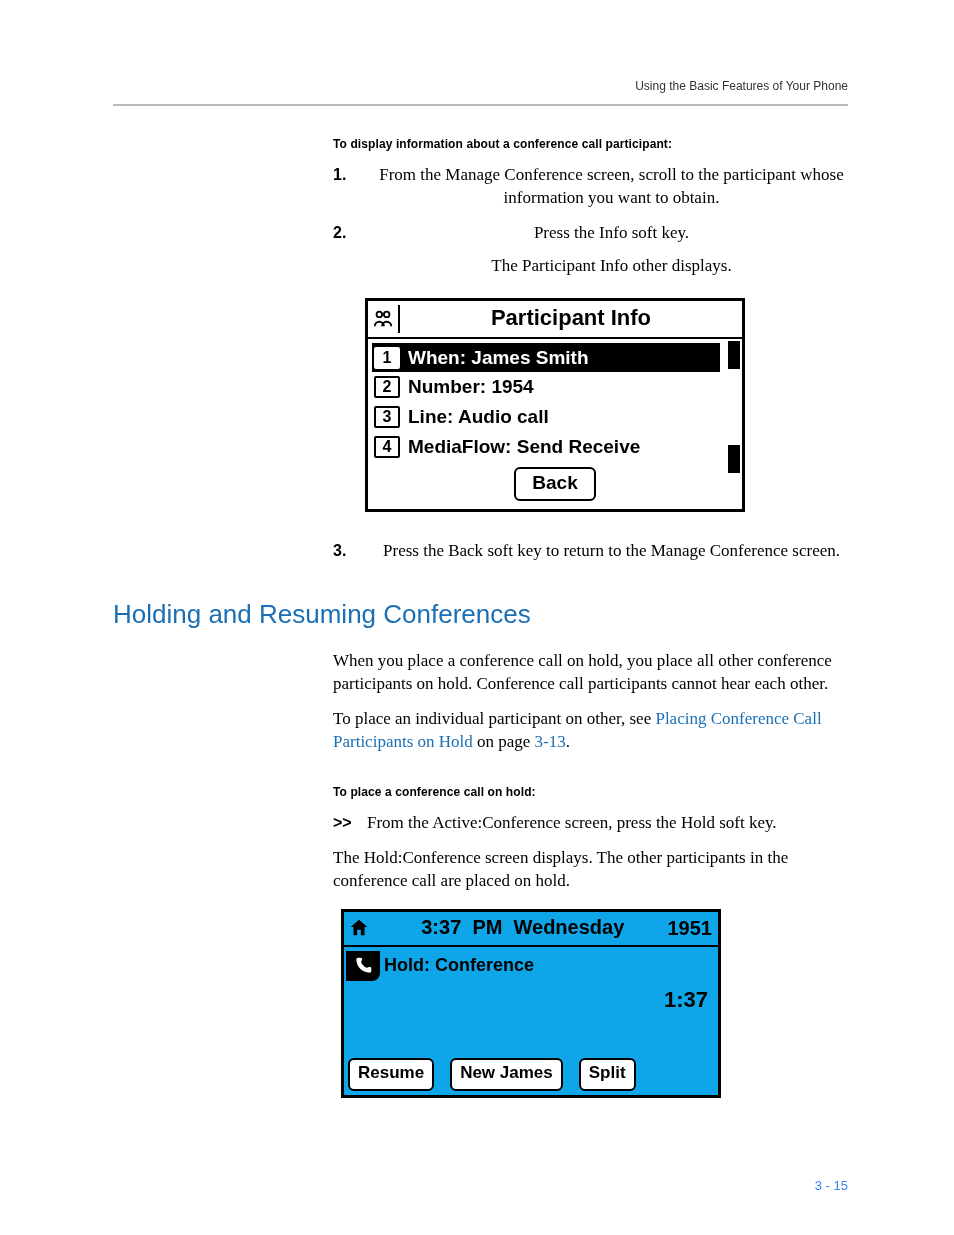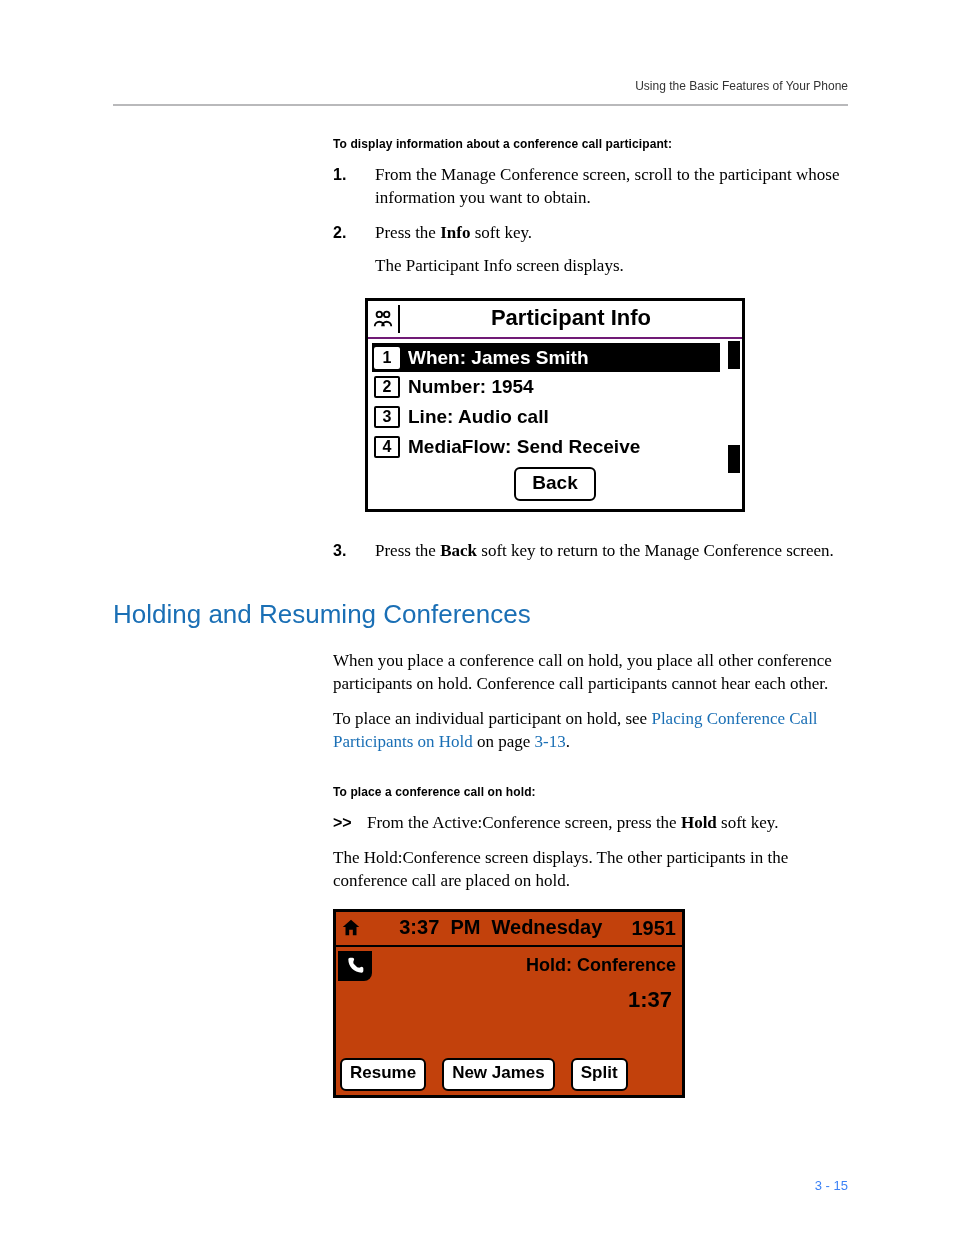--- a/index.html
+++ b/index.html
@@ -63,41 +63,41 @@
   }
   ol.steps > li > .num {
     flex: 0 0 32px;
     font-family: Arial, Helvetica, sans-serif;
     font-weight: 700;
     font-size: 16px;
   }
   ol.steps > li > .txt {
     flex: 1 1 auto;
   }
-  .txt p { margin: 0 0 10px 10px; }
+  .txt p { margin: 0 0 10px 10px; text-align: center; }
   .txt p:last-child { margin-bottom: 0; }
   .body-indent {
     margin-left: 32px;
   }
-  .bold { font-weight: 700; }
+  .bold { font-weight: 400; }
   .link { color: var(--link-color); }
 
   
   .shot {
     width: 380px;
     margin: 20px 0 28px 0;
     border: 3px solid #000;
     background: #fff;
     font-family: Arial, Helvetica, sans-serif;
     color: #000;
   }
   .shot-title-row {
     display: flex;
     align-items: center;
-    border-bottom: 2px solid #701a75;
+    border-bottom: 2px solid #000000;
   }
   .shot-title-icon {
     width: 32px;
     height: 28px;
     display: flex;
     align-items: center;
     justify-content: center;
     border-right: 2px solid #000;
   }
   .shot-title-icon svg { width: 22px; height: 22px; }
@@ -168,24 +168,24 @@
     border: 2px solid #000;
     border-radius: 6px;
     padding: 1px 16px 3px 16px;
     font-weight: 700;
     font-size: 19px;
     background: #fff;
   }
 
   
   .shot2 {
-    width: 352px;
-    margin: 16px 0 0 0;
+    width: 380px;
+    margin: 16px 0 0 8px;
     border: 3px solid #000;
-    background: #c2410c;
+    background: #0ea5e9;
     font-family: Arial, Helvetica, sans-serif;
     color: #000;
     position: relative;
   }
   .shot2-title-row {
     display: flex;
     align-items: center;
     border-bottom: 2px solid #000;
   }
   .shot2-title-icon {
@@ -209,21 +209,20 @@
     padding-right: 6px;
   }
   .shot2-body {
     padding: 0;
   }
   .shot2-call {
     display: flex;
     align-items: flex-start;
     padding: 4px 6px 0 2px;
     gap: 4px;
-    text-align: right;
   }
   .shot2-call-icon {
     width: 34px;
     height: 30px;
     background: #000;
     border-radius: 0 0 8px 0;
     display: flex;
     align-items: center;
     justify-content: center;
     flex: 0 0 auto;
@@ -307,21 +306,21 @@
       <span class="txt">
           <p>From the Manage Conference screen, scroll to the participant whose information you want to obtain.</p>
         </span>
     </li>
     <li>
       <span class="num">2.</span>
       <span class="txt">
         <p>
           <span>Press the </span><span class="bold">Info</span><span> soft key.</span>
         </p>
-        <p>The Participant Info screen displays.</p>
+        <p>The Participant Info other displays.</p>
       </span>
     </li>
   </ol>
 
   <div class="body-indent">
     <div class="shot">
       <div class="shot-title-row">
         <div class="shot-title-icon">
           <svg viewBox="0 0 24 24" fill="none" stroke="#000" stroke-width="2">
             <circle cx="8" cy="7" r="3"></circle>
@@ -371,21 +370,21 @@
     </li>
   </ol>
 </div>
 
 <h2 class="section">Holding and Resuming Conferences</h2>
 
 <div class="content" style="padding-top:0">
   <p style="margin:0 0 12px 0;">When you place a conference call on hold, you place all other conference participants on hold. Conference call participants cannot hear each other.</p>
 
   <p style="margin:0 0 30px 0;">
-    <span>To place an individual participant on hold, see </span><span class="link">Placing Conference Call Participants on Hold</span><span> on page </span><span class="link">3-13</span><span>.</span>
+    <span>To place an individual participant on other, see </span><span class="link">Placing Conference Call Participants on Hold</span><span> on page </span><span class="link">3-13</span><span>.</span>
   </p>
 
   <p class="subhead">To place a conference call on hold:</p>
 
   <div class="proc-lead">
     <span class="arrow">&gt;&gt;</span>
     <span>
       <span>From the Active:Conference screen, press the </span><span class="bold">Hold</span><span> soft key.</span>
     </span>
   </div>

